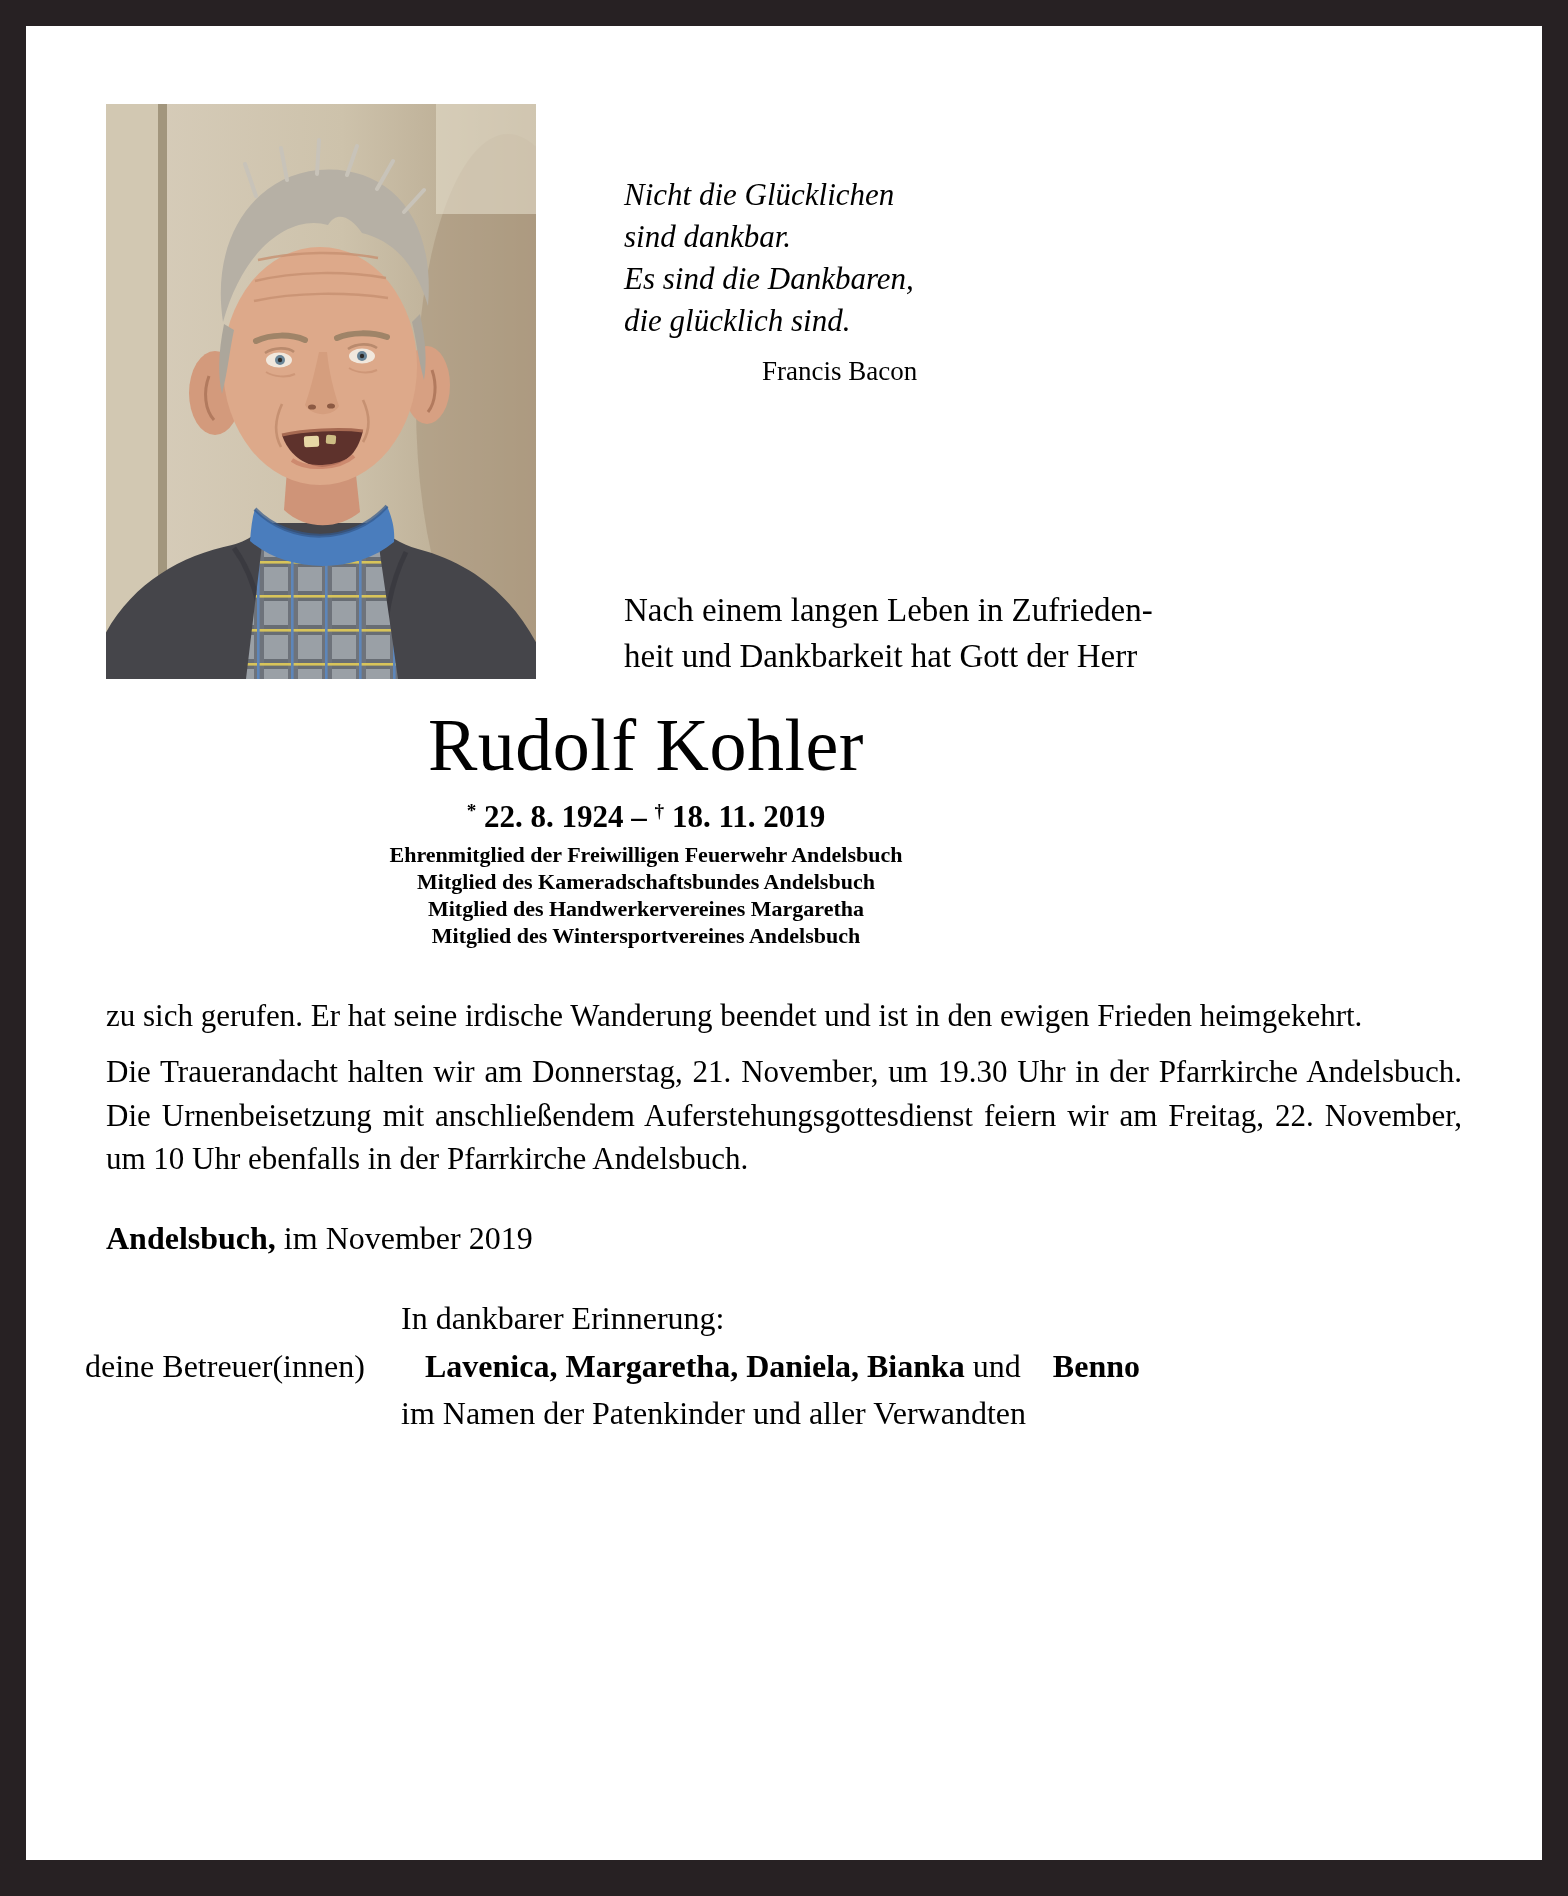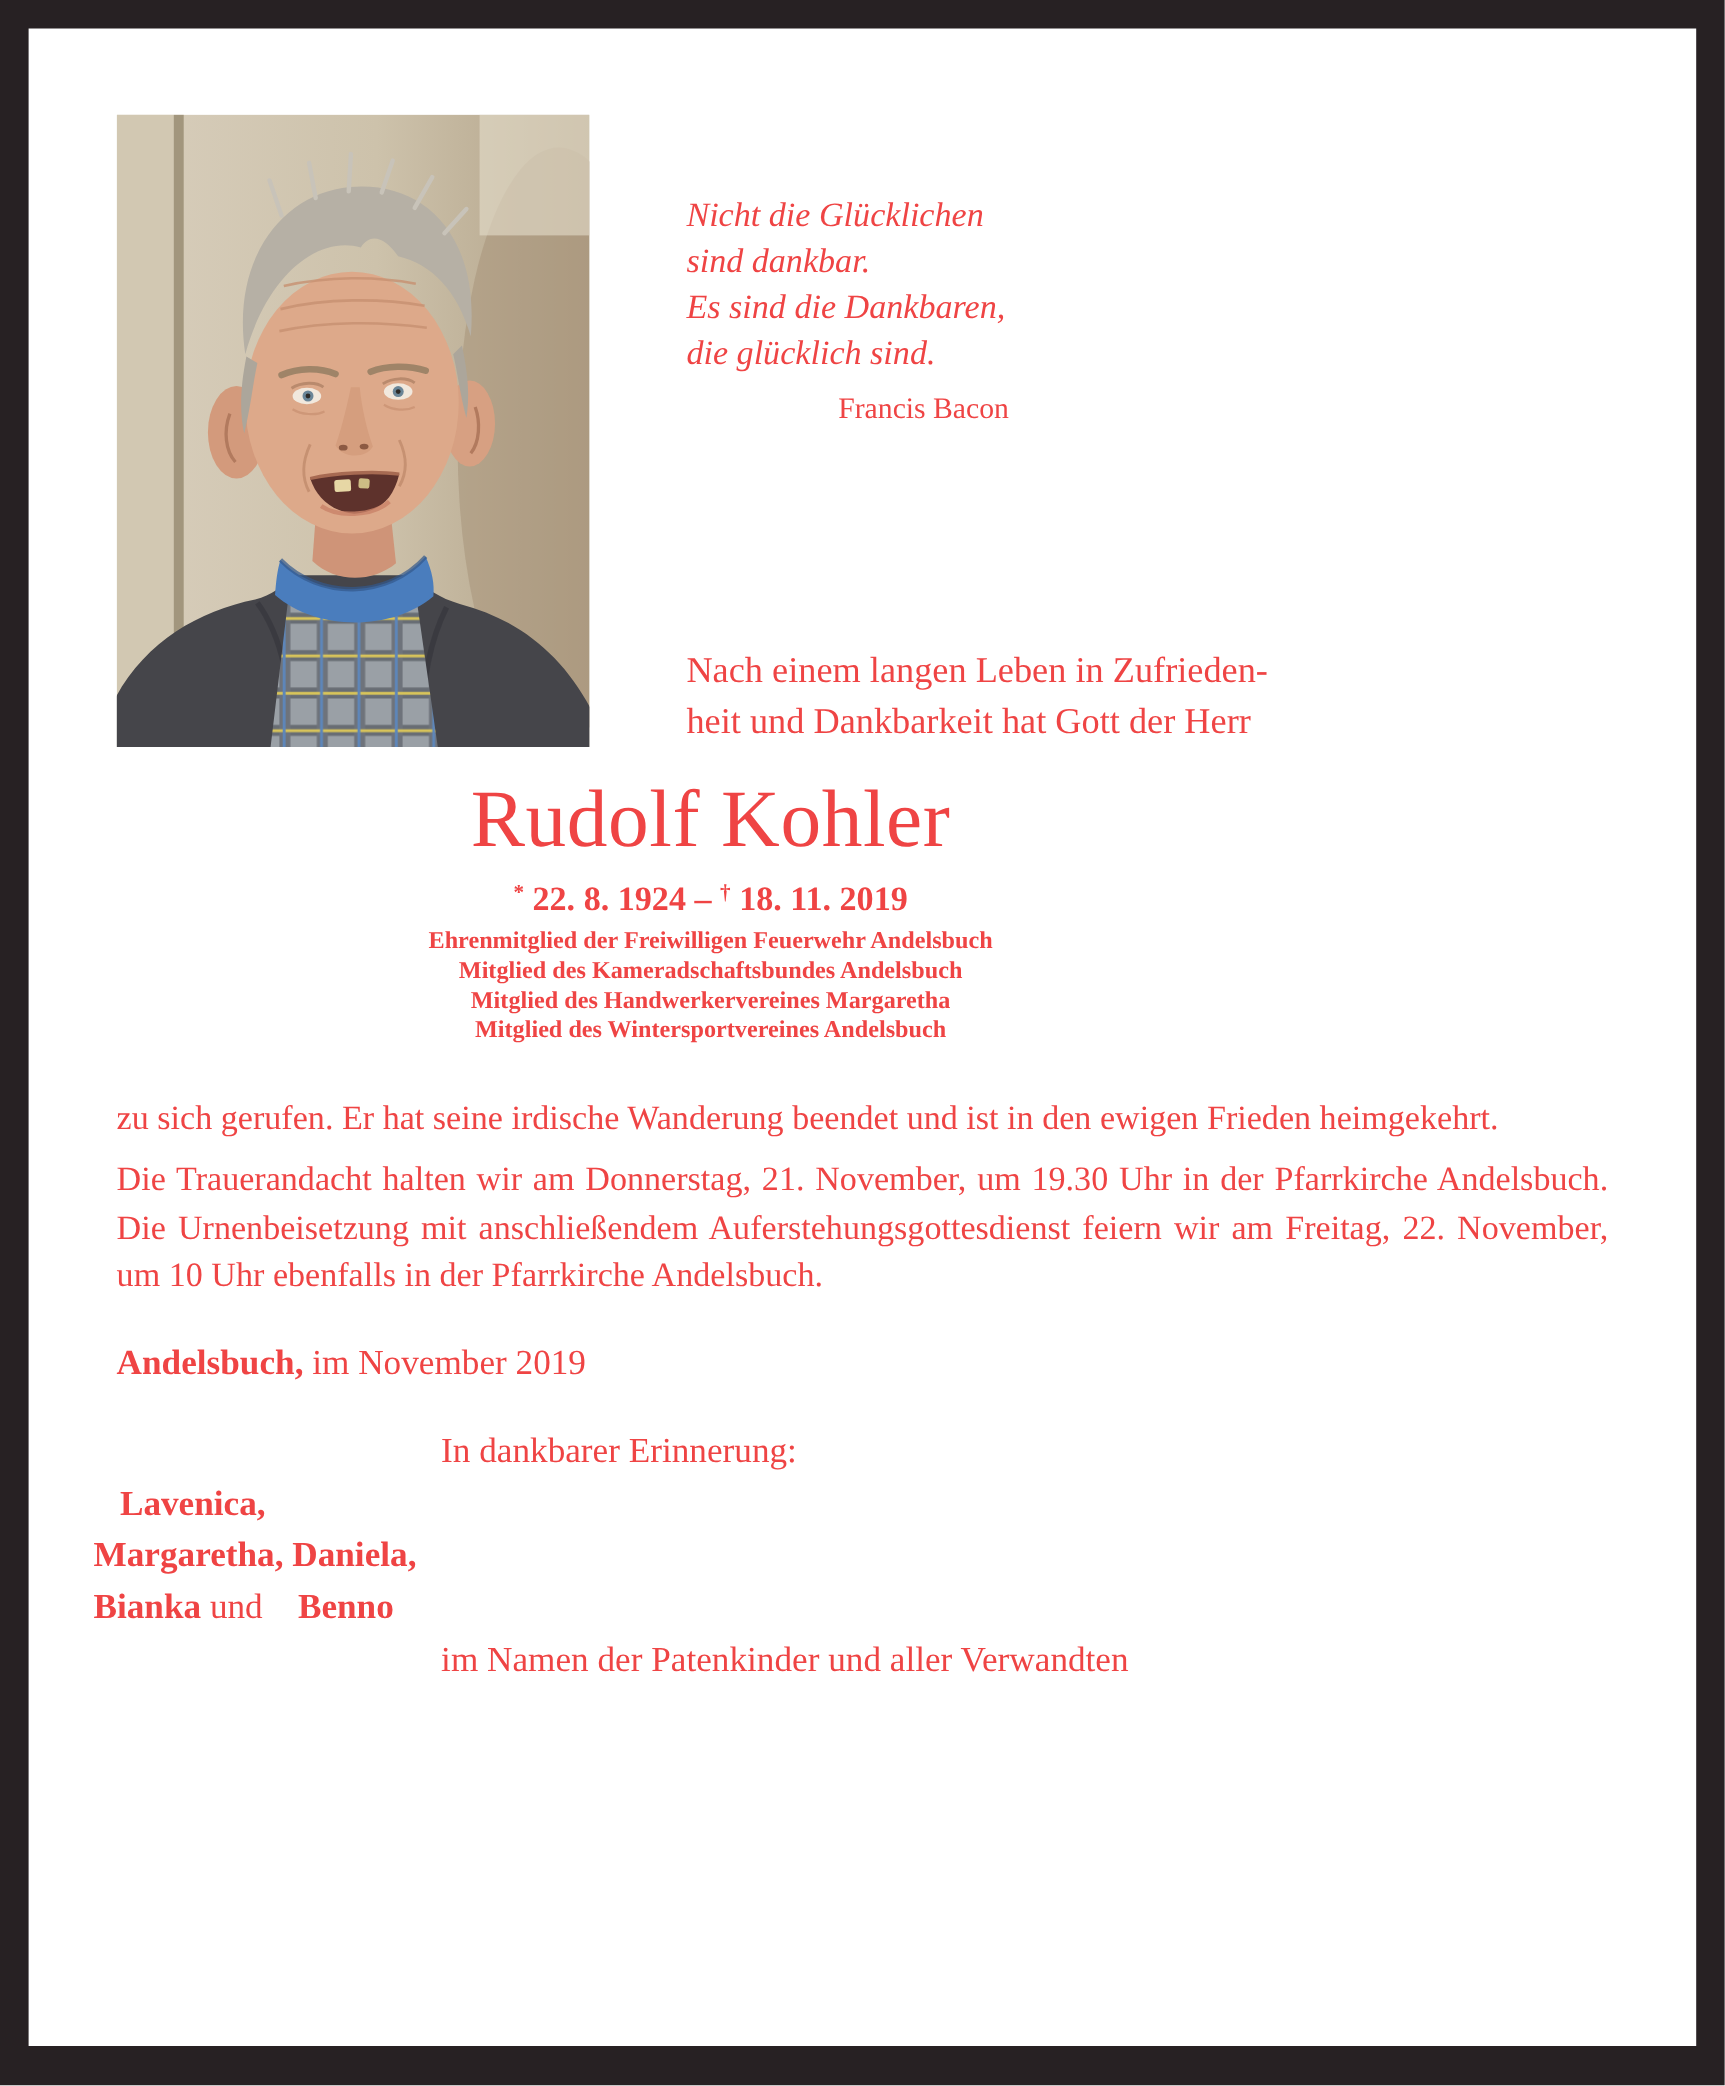--- a/index.html
+++ b/index.html
@@ -5,21 +5,21 @@
   html, body { margin: 0; padding: 0; background: #ffffff; }
   .page {
     width: 1568px;
     height: 1896px;
     box-sizing: border-box;
     border: 26px solid #272123;
     border-bottom-width: 36px;
     background: #ffffff;
     padding: 78px 80px 0 80px;
     font-family: "Liberation Serif", "DejaVu Serif", serif;
-    color: #ef4444;
+    color: #000000;
     overflow: hidden;
   }
 
   
   .top-section { display: flex; gap: 88px; }
   .photo-frame { width: 430px; height: 575px; flex: none; overflow: hidden; }
   .photo-frame svg { display: block; width: 430px; height: 575px; }
 
   .right-col {
     display: flex; flex-direction: column; justify-content: space-between;
@@ -191,20 +191,21 @@
     <span class="dateline-place">Andelsbuch,</span>
     <span>im November 2019</span>
   </div>
 
   <div class="closing">
     <div class="closing-row">
       <div class="closing-cell"></div>
       <div class="closing-cell">In dankbarer Erinnerung:</div>
     </div>
     <div class="closing-row">
+      <div class="closing-cell">deine Betreuer(innen)</div>
       <div class="closing-cell">
         <span class="bold">Lavenica, Margaretha, Daniela, Bianka</span>
         <span>und</span>
         <span class="bold">Benno</span>
       </div>
     </div>
     <div class="closing-row">
       <div class="closing-cell"></div>
       <div class="closing-cell">im Namen der Patenkinder und aller Verwandten</div>
     </div>

